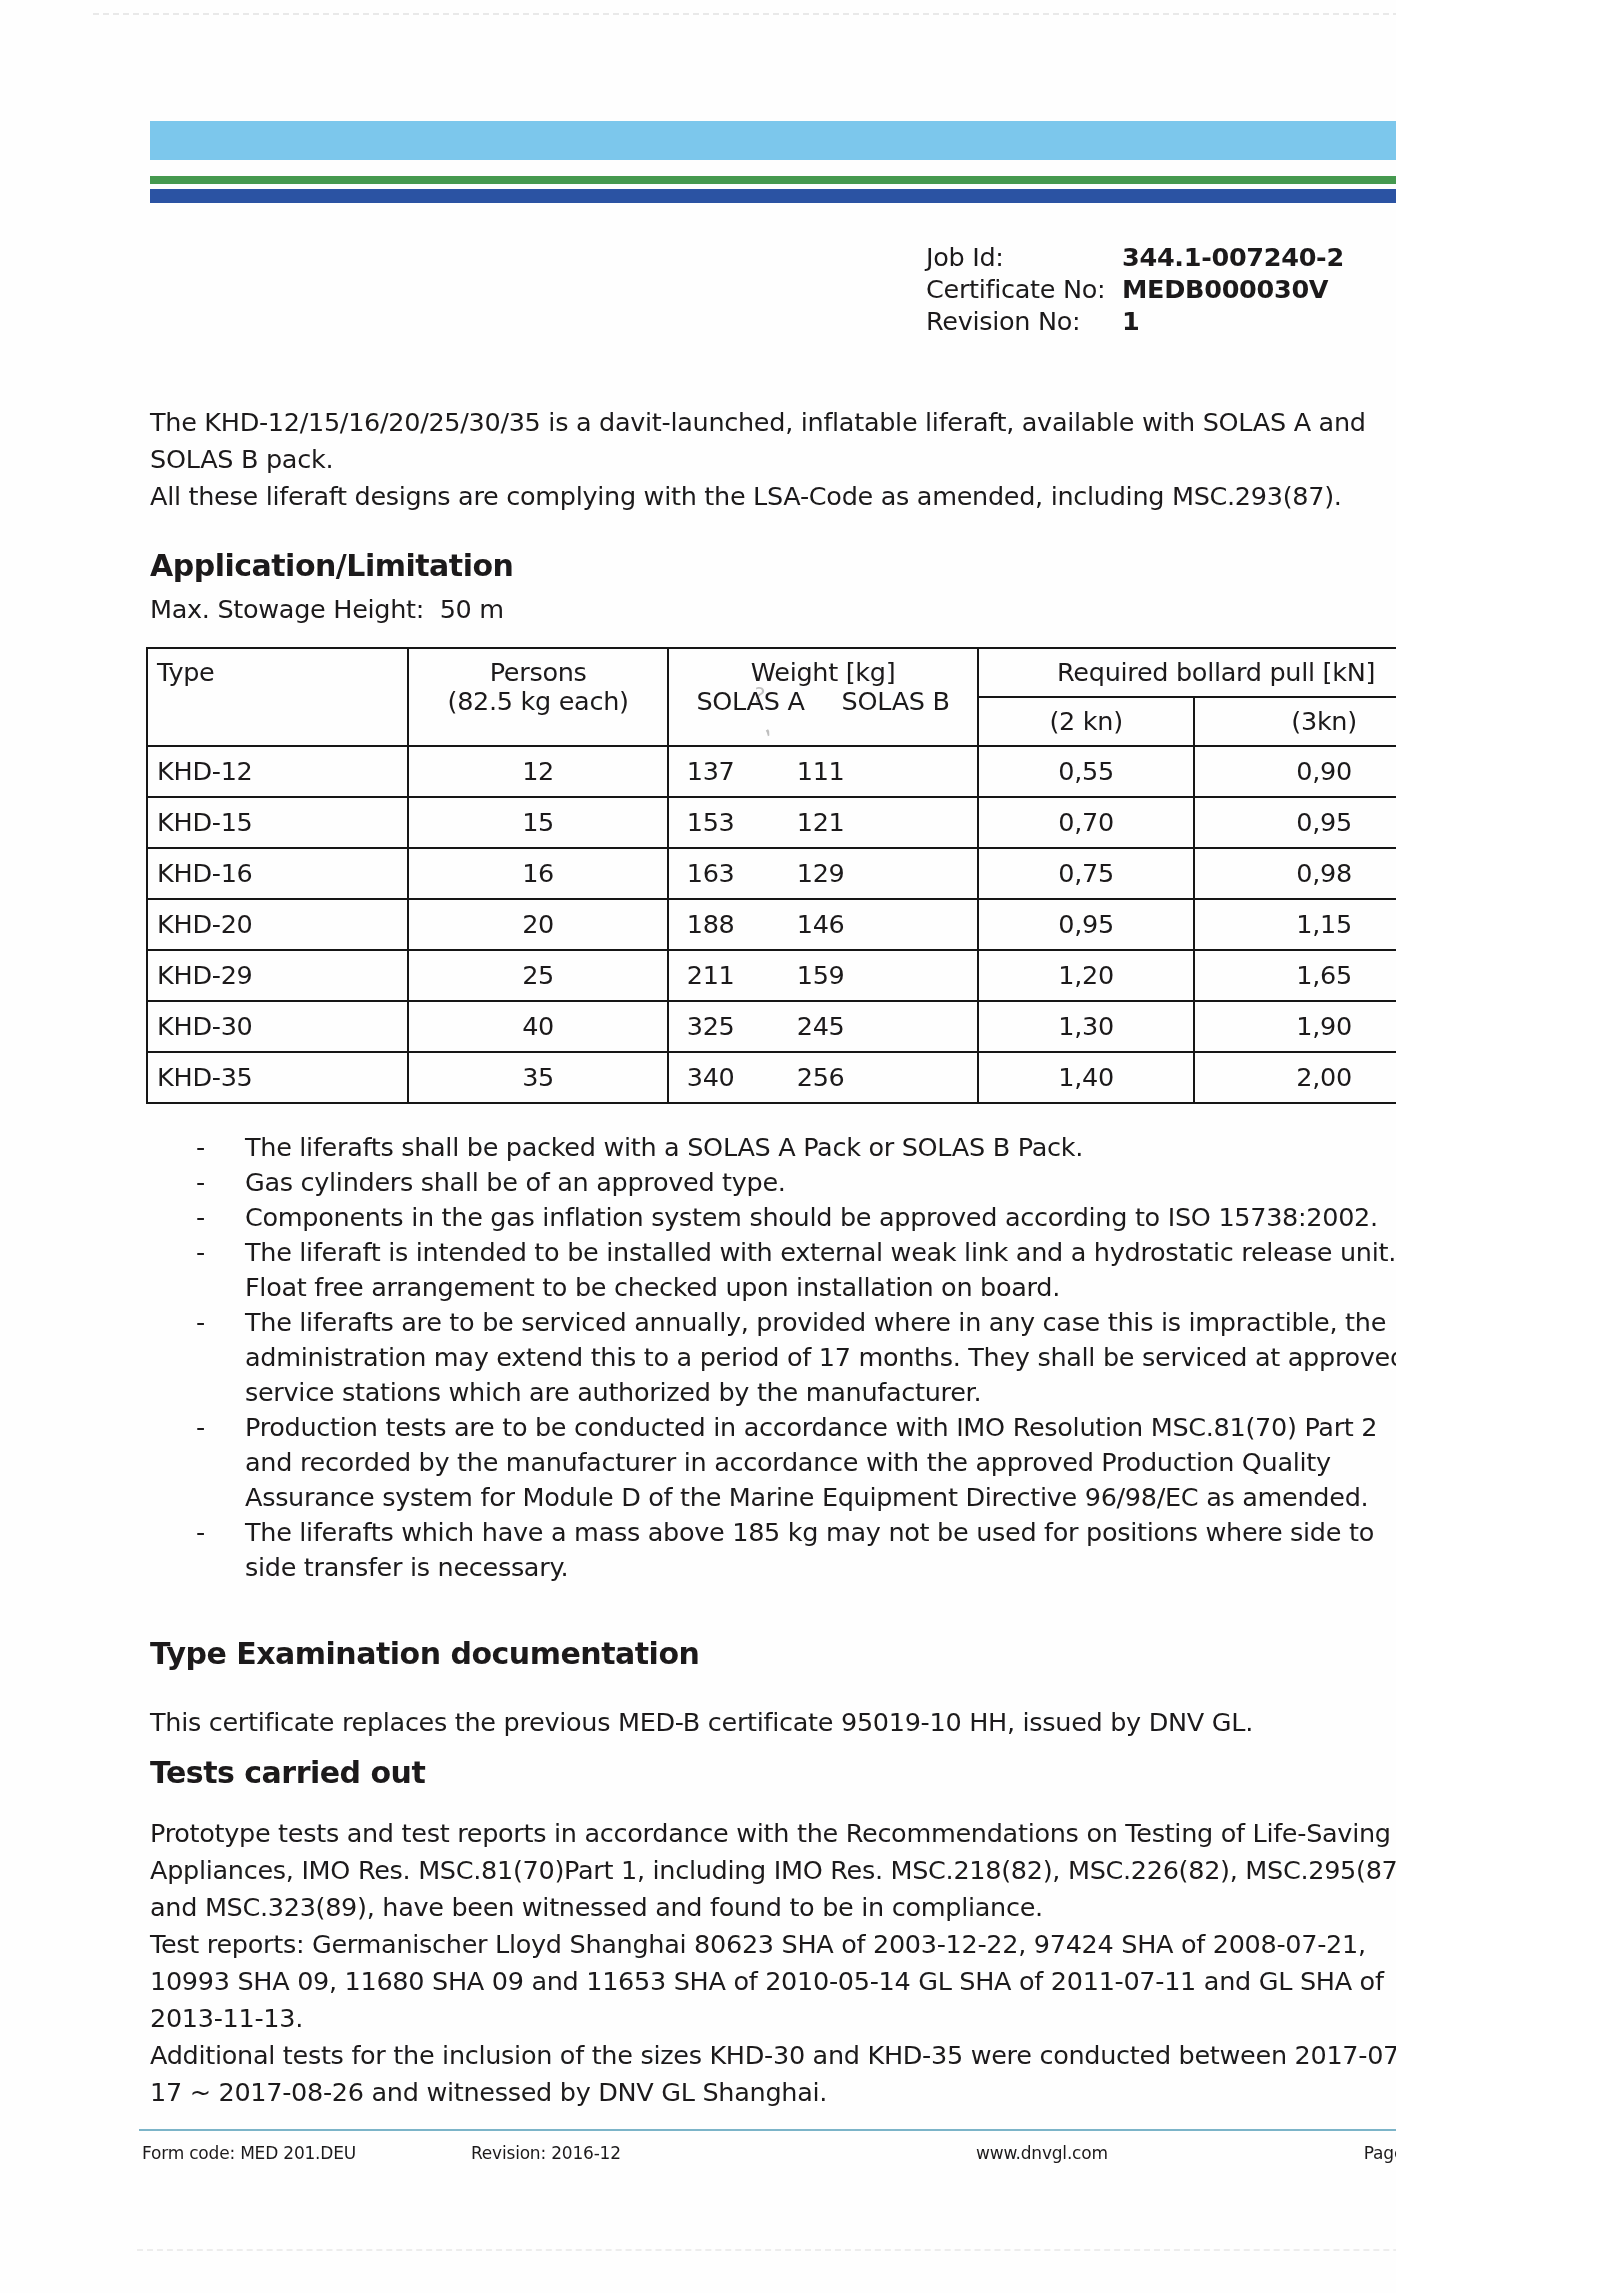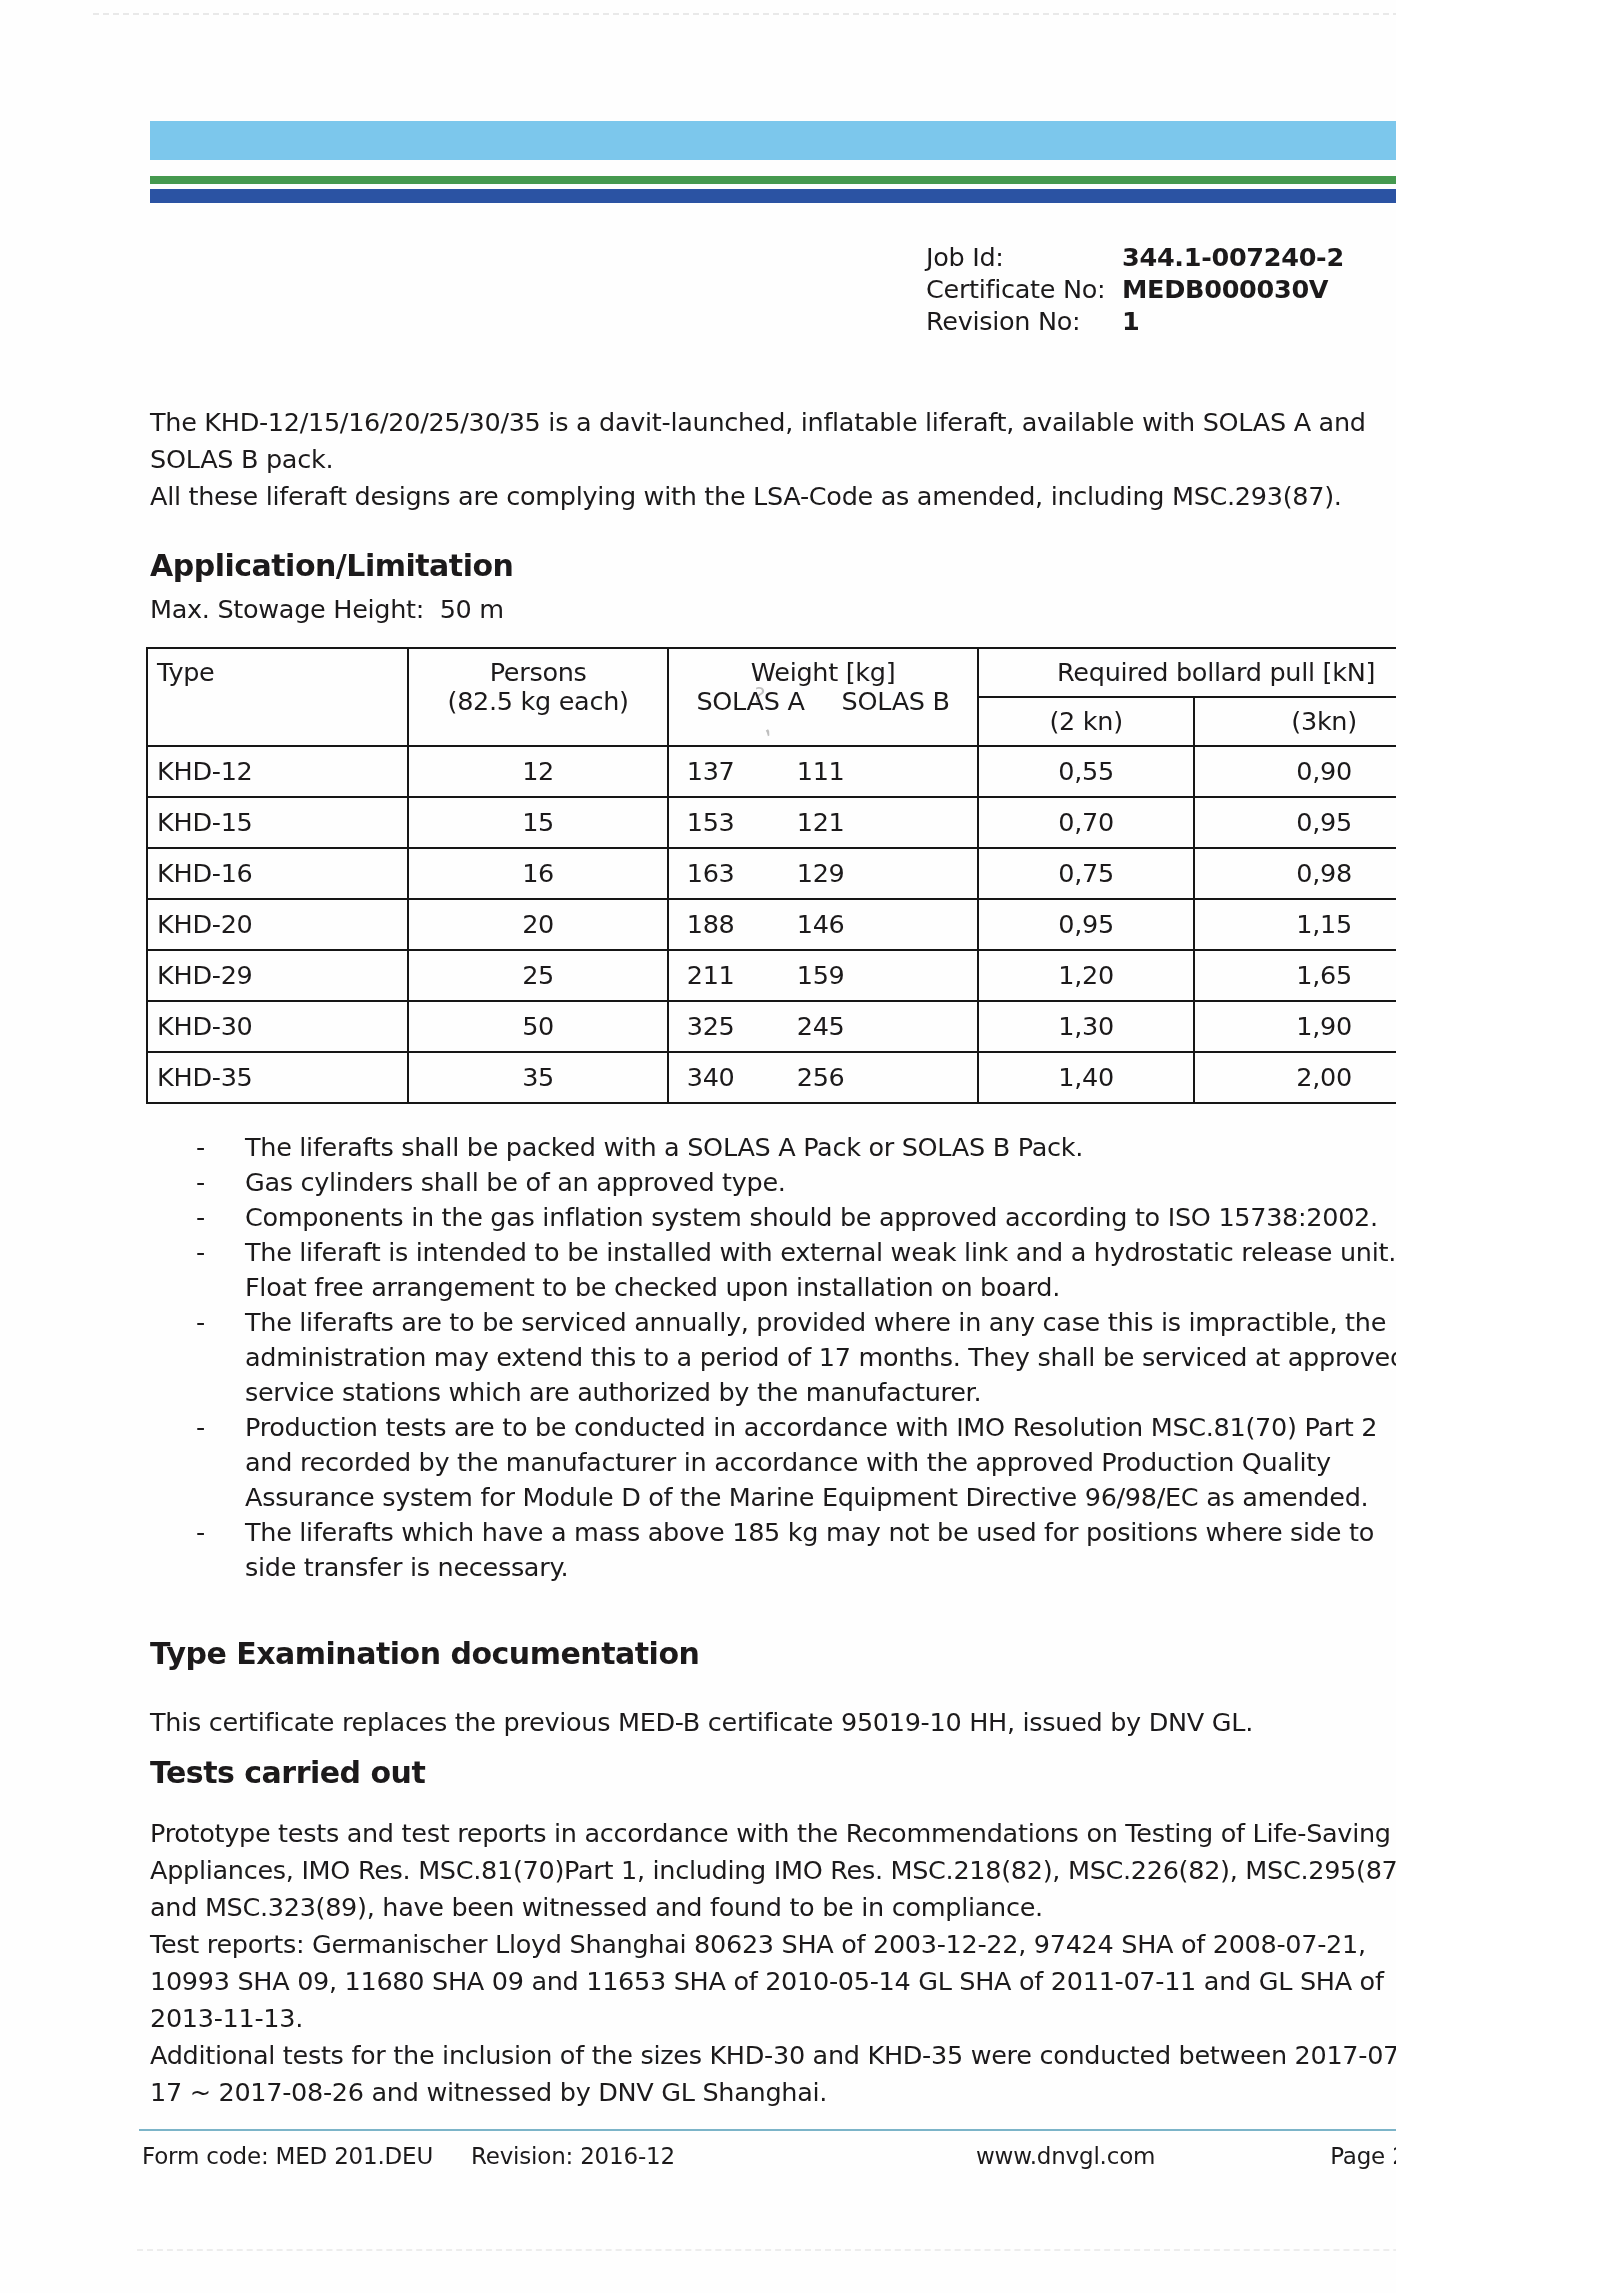--- a/index.html
+++ b/index.html
@@ -59,21 +59,21 @@
   .hpair{display:flex;justify-content:center;gap:37px;}
 
   
   .bullets{margin-top:25.5px;line-height:35px;}
   .bullet{display:flex;}
   .bullet .dash{flex:0 0 49px;margin-left:46px;}
   .bullet .text{flex:1;}
 
   
   .footer-rule{position:absolute;left:139px;top:2129px;width:1321px;height:2px;}
-  .footer{position:absolute;left:142px;top:2143px;width:1315px;height:33px;font-size:23px;letter-spacing:-0.2px;}
+  .footer{position:absolute;left:142px;top:2143px;width:1315px;height:33px;font-size:17px;letter-spacing:-0.2px;}
   .footer span{position:absolute;top:0;white-space:nowrap;}
   .f-form{left:0;}
   .f-rev{left:329px;}
   .f-web{left:834px;}
   .f-page{right:0;}
 </style>
 </head>
 <body>
 
 <div class="page">
@@ -197,21 +197,21 @@
               <div class="wpair">
             <span>211</span>
             <span>159</span>
               </div>
             </td>
           <td>1,20</td>
           <td>1,65</td>
         </tr>
         <tr>
           <td class="t-type">KHD-30</td>
-          <td>50</td>
+          <td>40</td>
           <td>
               <div class="wpair">
             <span>325</span>
             <span>245</span>
               </div>
             </td>
           <td>1,30</td>
           <td>1,90</td>
         </tr>
         <tr>

